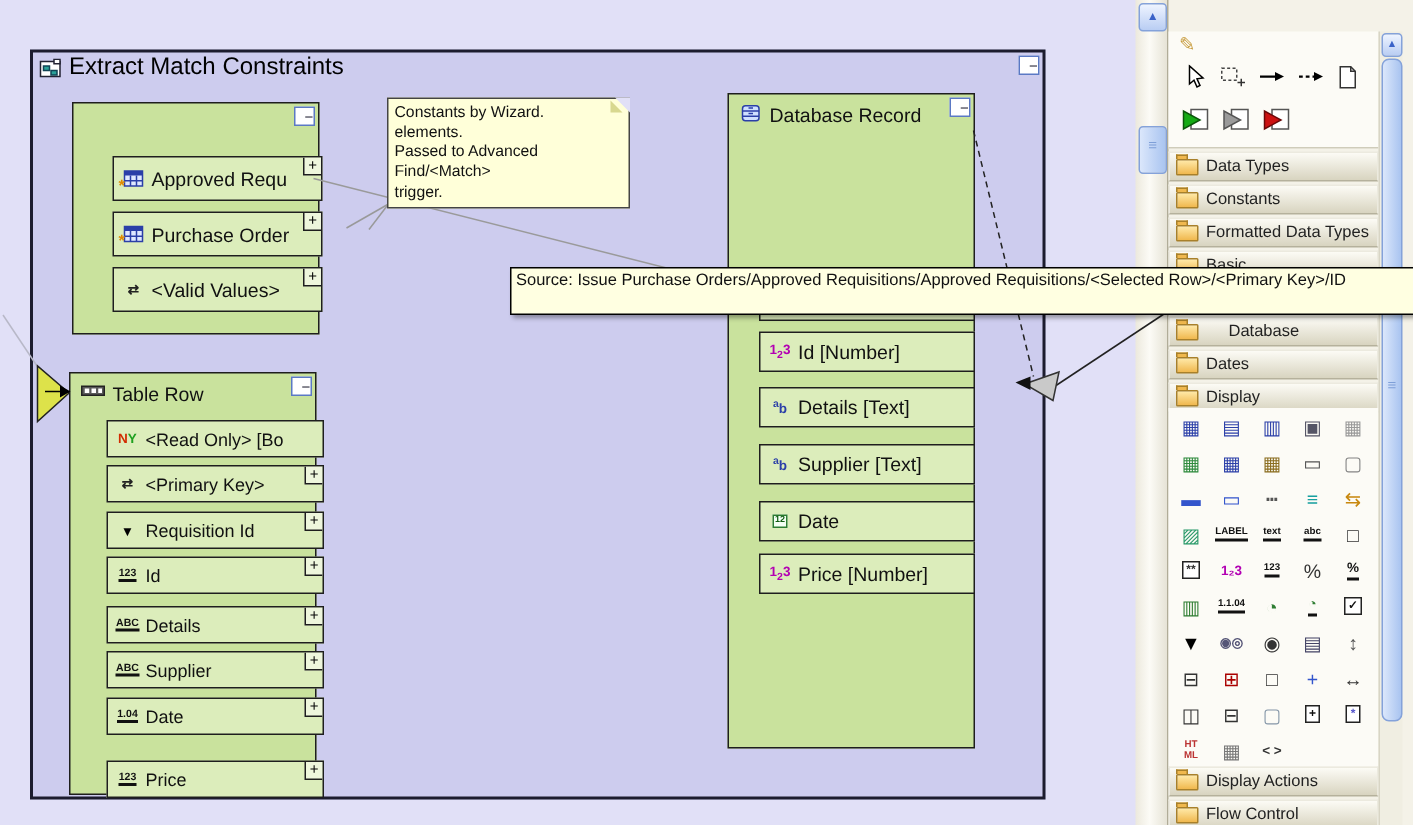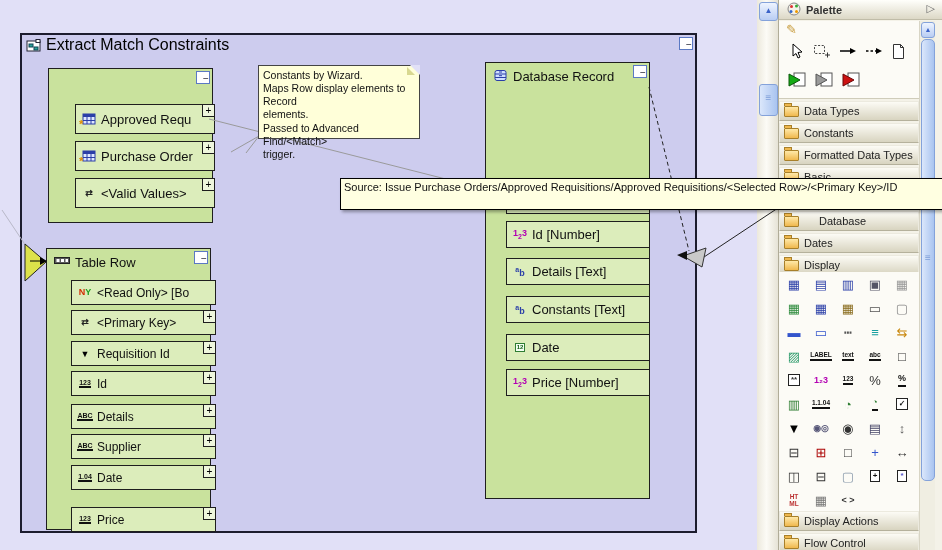--- a/index.html
+++ b/index.html
@@ -251,21 +251,21 @@
         <span class="ic">
           <span class="tm" style="color:#2b3fa8"><sup style="font-size:7px">a</sup>b</span>
         </span>
         <span>Details [Text]</span>
 
       </div>
       <div class="item" style="top: 233px;">
         <span class="ic">
           <span class="tm" style="color:#2b3fa8"><sup style="font-size:7px">a</sup>b</span>
         </span>
-        <span>Constants [Text]</span>
+        <span>Supplier [Text]</span>
 
       </div>
       <div class="item" style="top: 271px;">
         <span class="ic">
           <span class="cal">12</span>
         </span>
         <span>Date</span>
 
       </div>
       <div class="item" style="top: 306px;">
@@ -290,33 +290,20 @@
     <polygon points="40,257 47,261 40,265" fill="#000"></polygon>
     <line x1="649" y1="87" x2="689" y2="251" stroke="#222" stroke-dasharray="4 3"></line>
     <line x1="781" y1="206" x2="704" y2="257" stroke="#222"></line>
     <polygon points="683,256 706,248 702,267" fill="#c9c9c9" stroke="#333"></polygon>
     <polygon points="677,255 687,251 687,260" fill="#111"></polygon>
     <line x1="259" y1="136" x2="231" y2="152" stroke="#999"></line>
     <line x1="259" y1="136" x2="246" y2="153" stroke="#999"></line>
   </svg>
 
   <div class="palette">
-    <div class="phdr">
-      <span>
-        <svg width="14" height="14">
-            <circle cx="7" cy="7" r="6" fill="#f5f2e8" stroke="#888"></circle>
-          <circle cx="4.5" cy="4.5" r="1.5" fill="#d33"></circle>
-            <circle cx="9.5" cy="4" r="1.5" fill="#3a3"></circle>
-          <circle cx="4" cy="9.5" r="1.5" fill="#36c"></circle>
-            <circle cx="9.5" cy="9.5" r="1.5" fill="#e90"></circle>
-          </svg>
-      </span>
-      <span>Palette</span>
-      <span class="parrow">▷</span>
-    </div>
 
     <div class="ptools">
       <span class="pen">✎</span>
       <div class="trowicons">
         <span>
           <svg width="16" height="17">
               <path d="M4 1 L4 13 L7 10.5 L9 15 L11 14 L9 9.5 L13 9 Z" fill="#fff" stroke="#000"></path>
             </svg></span>
         <span>
           <svg width="18" height="16">
@@ -553,21 +540,20 @@
     <div class="pscroll">
       <div class="psup">▲</div>
       <div class="psthumb"></div>
     </div>
   </div>
 
   <div class="note">
     <span class="fold"></span>
     <span class="fold2"></span>
     <div>Constants by Wizard.</div>
-    <div>Maps Row display elements to Record</div>
     <div>elements.</div>
     <div>Passed to Advanced Find/&lt;Match&gt;</div>
     <div>trigger.</div>
   </div>
 
   <div class="tip">
     <div>Source: Issue Purchase Orders/Approved Requisitions/Approved Requisitions/&lt;Selected Row&gt;/&lt;Primary Key&gt;/ID</div>
   </div>
 
 </div>

